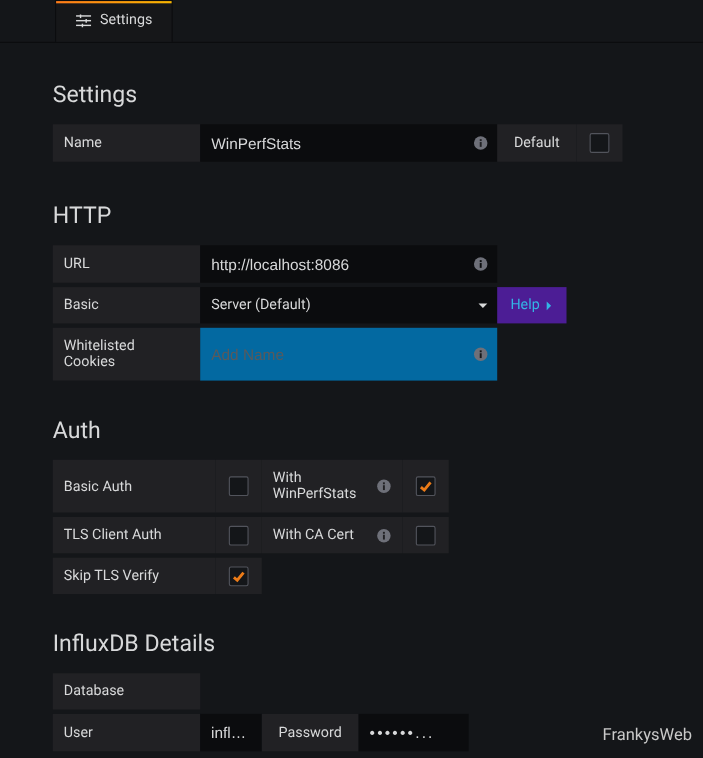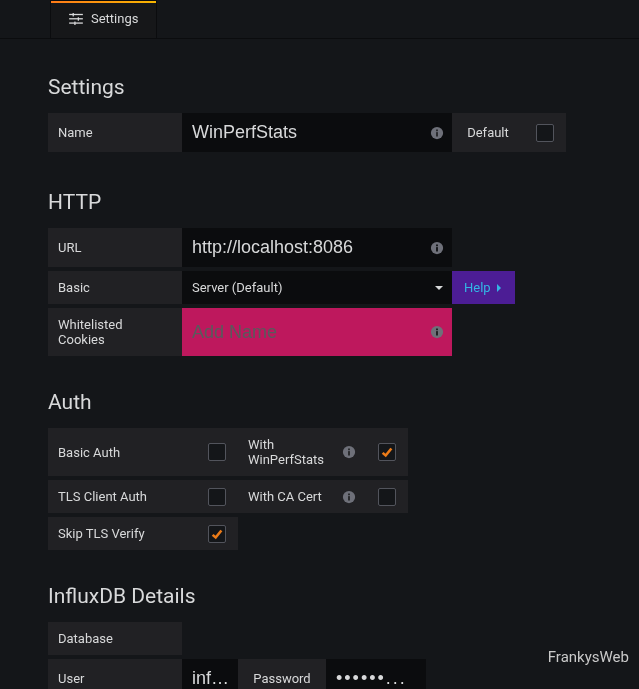--- a/index.html
+++ b/index.html
@@ -60,21 +60,21 @@
     background: #0b0c0e;
     border: none;
     display: flex;
     align-items: center;
     padding: 0 8px 0 10px;
   }
   .input-wrap input, .input-wrap select {
     background: transparent;
     border: none;
     color: #d8d9da;
-    font-size: 18px;
+    font-size: 14px;
     width: 100%;
     outline: none;
     padding: 9px 0;
   }
   .input-wrap input::placeholder { color: #595a5c; }
   .info-icon { width: 14px; height: 14px; fill: #6e7079; flex-shrink: 0; margin-left: 6px; cursor: default; }
   .caret-icon { width: 10px; height: 10px; fill: #d8d9da; flex-shrink: 0; margin-left: 6px; }
   .chev-icon { width: 8px; height: 10px; fill: #33b5e5; }
   .cell {
     background: #212124;
@@ -102,21 +102,21 @@
     display: flex;
     align-items: center;
     gap: 4px;
     cursor: pointer;
   }
   .auth-grid .label { width: 148px; }
   .auth-grid .label2 { background:#212124; padding:9px 10px; width:128px; display:flex; align-items:center; gap:6px; }
   .check-cell { background:#212124; width:42px; display:flex; align-items:center; justify-content:center; }
   .watermark {
     position: absolute;
-    bottom: 23px; right: 10px;
+    bottom: 12px; right: 10px;
     color: #c9c9c9;
     font-size: 15px;
   }
   .w-270 { width: 270px; }
   .w-278 { width: 278px; }
   .w-56  { width: 56px; justify-content:flex-end; }
   .w-88  { width: 88px; padding:9px 10px; }
   .w-100 { width: 100px; }
   .pwd input { letter-spacing: 2px; }
 </style>
@@ -180,21 +180,21 @@
     </div>
     <div class="help-btn">
       <span>Help</span>
       <svg class="chev-icon" viewBox="0 0 8 10">
           <path d="M2 1 L6 5 L2 9 Z"></path>
         </svg>
     </div>
   </div>
   <div class="row">
     <div class="label">Whitelisted Cookies</div>
-    <div class="input-wrap w-270" style="background:#be185d">
+    <div class="input-wrap w-270" style="background:#0369a1">
       <input type="text" placeholder="Add Name" style="">
       <svg class="info-icon" viewBox="0 0 16 16">
           <circle cx="8" cy="8" r="7"></circle>
           <rect x="7" y="7" width="2" height="5" fill="#161719"></rect>
           <rect x="7" y="4" width="2" height="2" fill="#161719"></rect>
         </svg>
     </div>
   </div>
 
   <h2 class="section-title" style="margin-top:34px">Auth</h2>

